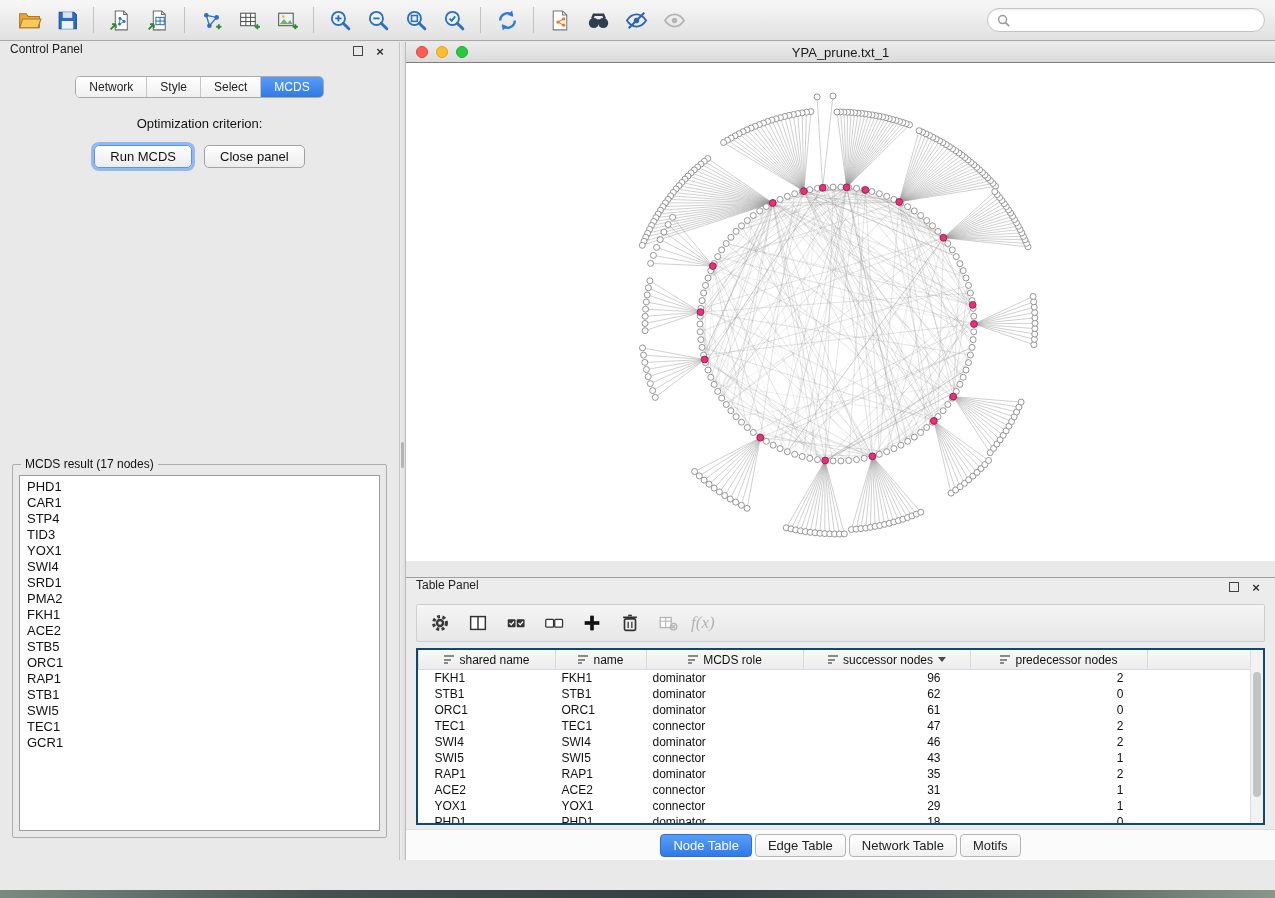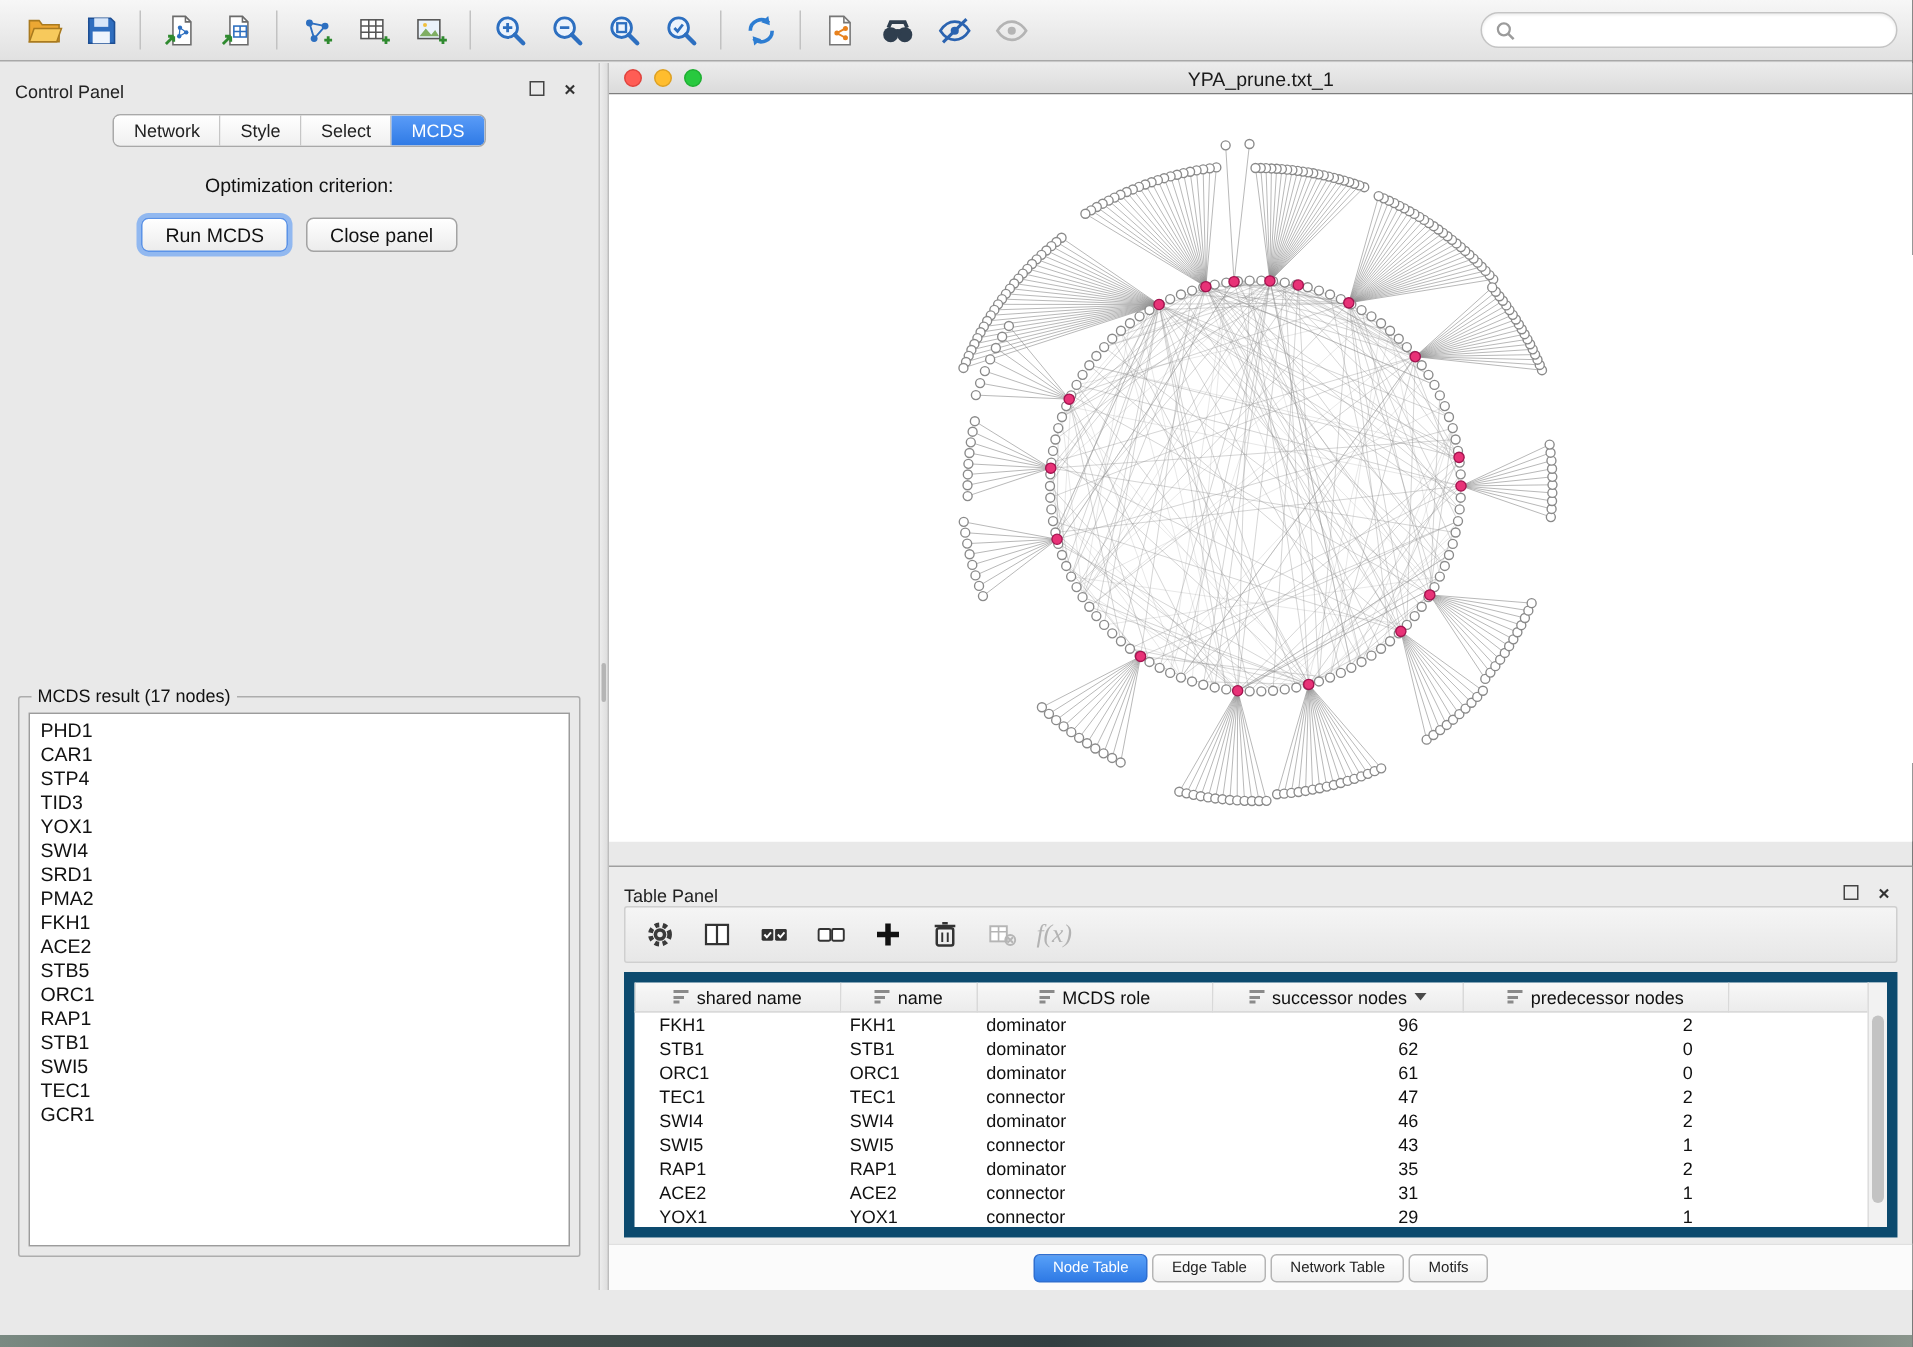--- a/index.html
+++ b/index.html
@@ -12,21 +12,21 @@
   .sep{width:1px;height:26px;background:#c2c2c2;margin:0 7px;flex:none;}
   .spacer{flex:1;}
   .searchbox{width:278px;height:24px;border:1px solid #c4c4c4;border-radius:13px;background:#fff;display:flex;align-items:center;padding:0 9px;gap:6px;box-shadow:inset 0 1px 2px rgba(0,0,0,.08);box-sizing:border-box;}
   .searchbox input{border:none;outline:none;flex:1;font-size:12px;background:transparent;font-family:"Liberation Sans",sans-serif;}
 
   
   .main{position:absolute;top:42px;left:0;right:0;bottom:38px;display:flex;}
 
   
   .control-panel{width:399px;flex:none;background:#e9e9e9;display:flex;flex-direction:column;}
-  .panel-header{height:26px;display:flex;align-items:flex-end;padding:0 10px;font-size:12px;color:#222;flex:none;}
+  .panel-header{height:26px;display:flex;align-items:flex-start;padding:0 10px;font-size:12px;color:#222;flex:none;}
   .panel-header .ptitle{flex:1;}
   .win-btn{width:18px;height:18px;display:flex;align-items:center;justify-content:center;background:none;border:none;padding:0;margin-left:4px;color:#333;font-size:13px;font-weight:bold;line-height:1;}
   .float-glyph{width:8px;height:8px;border:1.5px solid #444;display:inline-block;}
   .cp-tabs-row{display:flex;justify-content:center;margin-top:8px;flex:none;}
   #cp-tabs{display:inline-flex;border:1px solid #a9a9a9;border-radius:5px;overflow:hidden;background:#fff;}
   .seg{padding:3px 13px;font-size:12px;color:#222;border-right:1px solid #c6c6c6;background:linear-gradient(#fff,#f0f0f0);}
   .seg:last-child{border-right:none;}
   .seg.active{background:linear-gradient(#5a9cf8,#2f7ae5);color:#fff;}
   .opt-label{text-align:center;font-size:13px;margin-top:18px;flex:none;}
   .dropdown{margin:10px auto 0;width:312px;height:22px;border:1px solid #b3b3b3;border-radius:4px;background:#fff;display:flex;align-items:center;font-size:12px;box-shadow:0 1px 1px rgba(0,0,0,.06);flex:none;box-sizing:border-box;}
@@ -58,38 +58,38 @@
   .tl.green{background:#28c93f;border:1px solid #1faf32;}
   .nw-canvas{flex:1;position:relative;background:#fff;}
   #net-svg{width:100%;height:100%;display:block;}
 
   
   .table-panel{flex:1;background:#ececec;border-top:1px solid #9f9f9f;display:flex;flex-direction:column;min-height:0;}
   .tp-toolbar{height:38px;flex:none;display:flex;align-items:center;gap:8px;padding:0 8px;margin:0 10px;background:linear-gradient(#f5f5f5,#e7e7e7);border:1px solid #cfcfcf;border-radius:2px;box-sizing:border-box;}
   .ttbtn{width:30px;height:28px;display:flex;align-items:center;justify-content:center;background:none;border:none;padding:0;}
   .ttbtn svg{width:22px;height:22px;}
   .fx{font-family:"Liberation Serif",serif;font-style:italic;font-size:17px;color:#b3b3b3;}
-  .table-wrap{margin:6px 10px 0;flex:1;background:#fff;border:7px solid #0c4a6e;overflow:hidden;position:relative;min-height:0;}
+  .table-wrap{margin:6px 10px 0;flex:1;background:#fff;border:2px solid #0c4a6e;overflow:hidden;position:relative;min-height:0;}
   table{border-collapse:collapse;width:calc(100% - 12px);table-layout:fixed;font-size:12px;}
   thead th{background:linear-gradient(#f8f8f8,#ececec);border:1px solid #d9d9d9;border-top:none;height:19px;font-weight:normal;padding:0 4px;white-space:nowrap;overflow:hidden;}
   .hwrap{display:flex;align-items:center;justify-content:center;gap:5px;}
   .sort-ico{display:inline-block;width:10px;height:9px;flex:none;background:
     linear-gradient(#8a8a8a,#8a8a8a) 0 0/10px 2px no-repeat,
     linear-gradient(#8a8a8a,#8a8a8a) 0 3.5px/7px 2px no-repeat,
     linear-gradient(#8a8a8a,#8a8a8a) 0 7px/4px 2px no-repeat;}
   .hdr-chev{width:0;height:0;border-left:4px solid transparent;border-right:4px solid transparent;border-top:5px solid #4a4a4a;flex:none;}
   tbody td{height:16px;line-height:16px;padding:0 6px;white-space:nowrap;overflow:hidden;}
   .col0{width:128px;} .col1{width:82px;} .col2{width:148px;} .col3{width:158px;} .col4{width:168px;}
   td.col0{padding-left:16px;}
   td.col3{text-align:right;padding-right:30px;}
   td.col4{text-align:right;padding-right:24px;}
   .scrollbar{position:absolute;right:0;top:0;bottom:0;width:12px;background:#f2f2f2;border-left:1px solid #ddd;}
   .thumb{position:absolute;left:2px;right:2px;top:22px;height:125px;background:#c3c3c3;border-radius:5px;}
   .bottom-tabs{height:30px;flex:none;background:#fbfbfb;border-top:1px solid #e0e0e0;display:flex;align-items:center;justify-content:center;gap:3px;margin-top:4px;}
-  .btab{font-size:10px;padding:3px 12px;border:1px solid #b5b5b5;background:linear-gradient(#fff,#f0f0f0);border-radius:4px;color:#222;font-family:"Liberation Sans",sans-serif;}
+  .btab{font-size:13px;padding:3px 12px;border:1px solid #b5b5b5;background:linear-gradient(#fff,#f0f0f0);border-radius:4px;color:#222;font-family:"Liberation Sans",sans-serif;}
   .btab.active{background:linear-gradient(#57a0f8,#2f7ae5);border-color:#2f6fd0;color:#fff;}
 
   
   .statusbar{position:absolute;left:0;right:0;bottom:8px;height:30px;background:#e9e9e9;border-top:1px solid #c6c6c6;display:flex;align-items:center;padding:0 10px;box-sizing:border-box;}
   .sb-btn{width:30px;height:20px;border:1px solid #b9b9b9;border-radius:4px;background:linear-gradient(#fff,#efefef);display:flex;align-items:center;justify-content:center;padding:0;}
   .list-glyph{display:inline-block;width:15px;height:11px;background:
     linear-gradient(#444,#444) 0 0/15px 2px no-repeat,
     linear-gradient(#444,#444) 0 4.5px/15px 2px no-repeat,
     linear-gradient(#444,#444) 0 9px/15px 2px no-repeat;}
   .memory-btn{display:flex;align-items:center;gap:6px;font-size:12px;border:1px solid #b9b9b9;border-radius:4px;background:linear-gradient(#fff,#efefef);padding:2px 10px;font-family:"Liberation Sans",sans-serif;}

